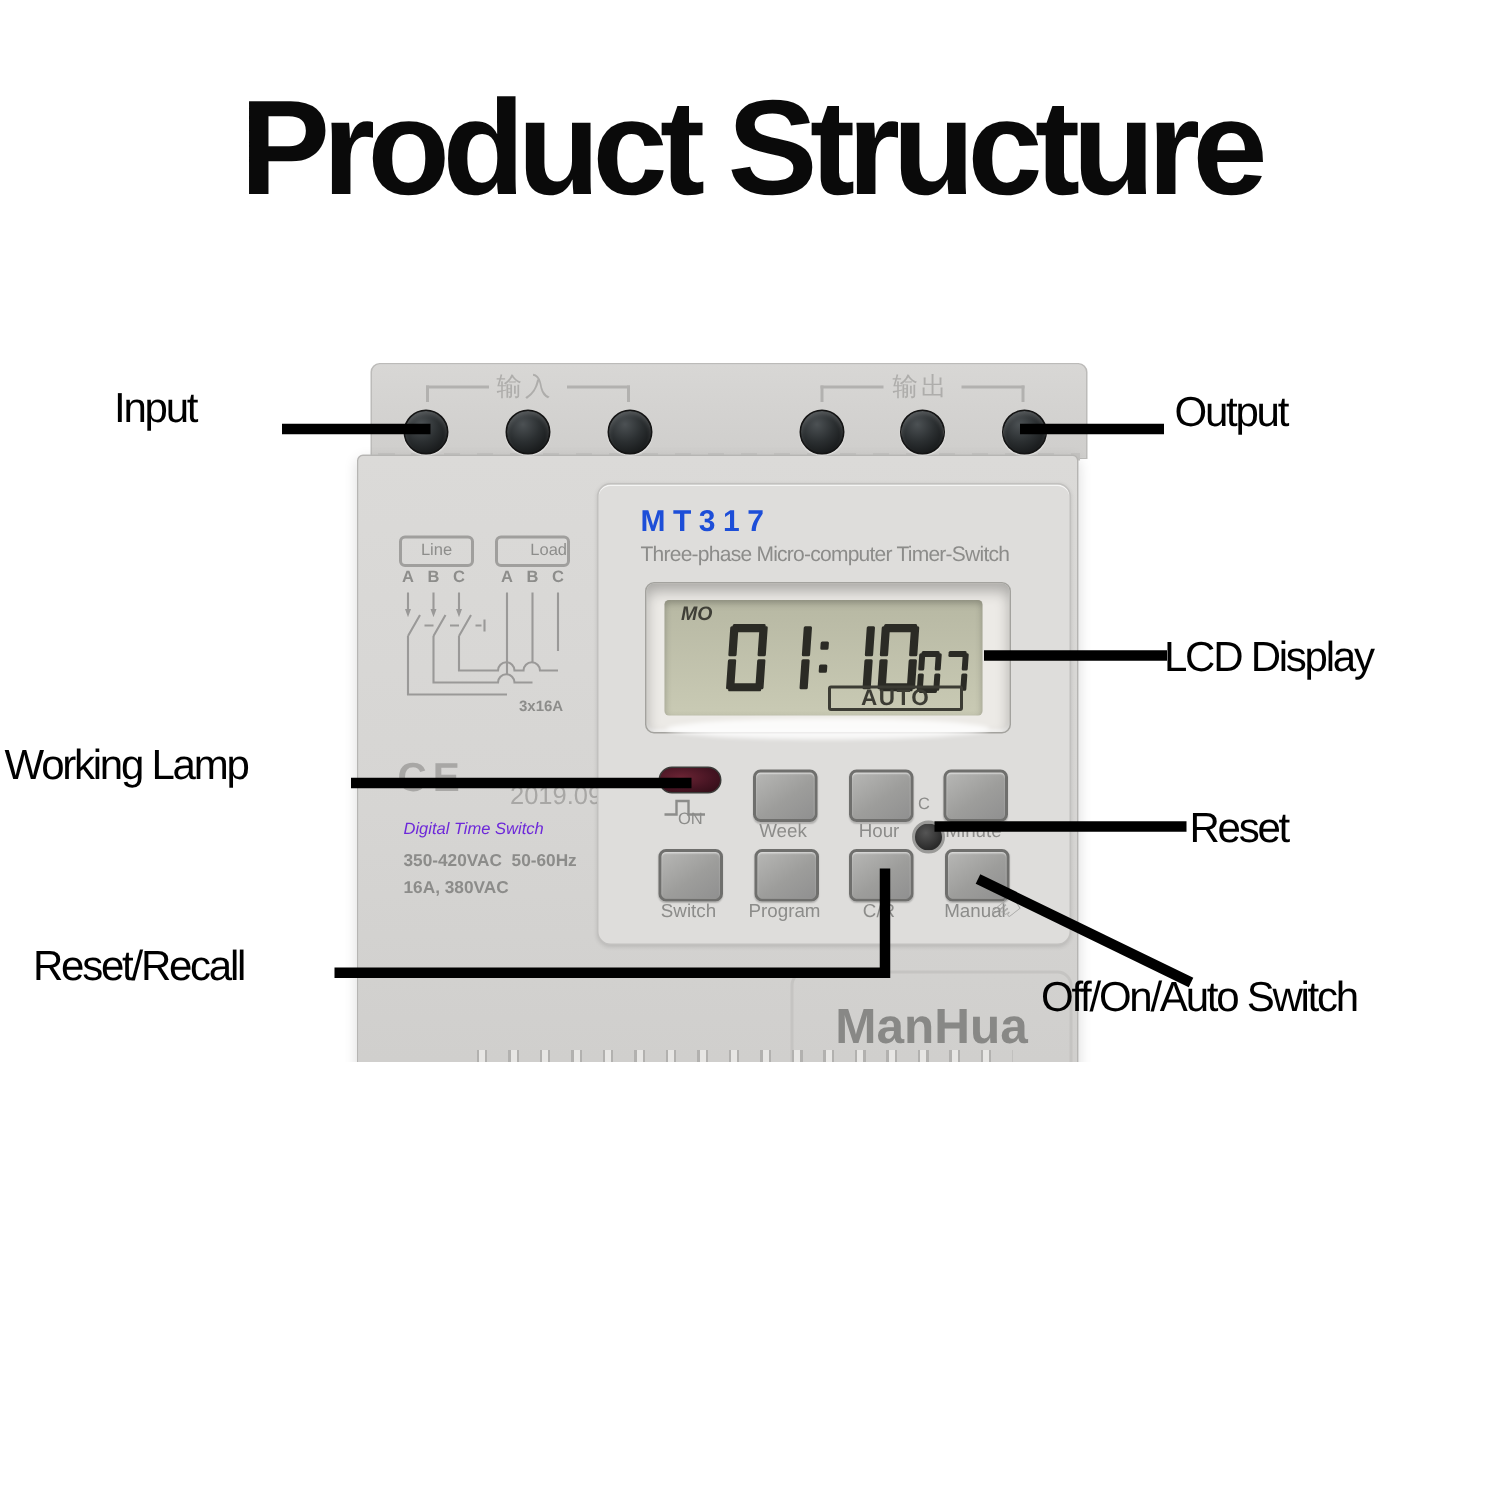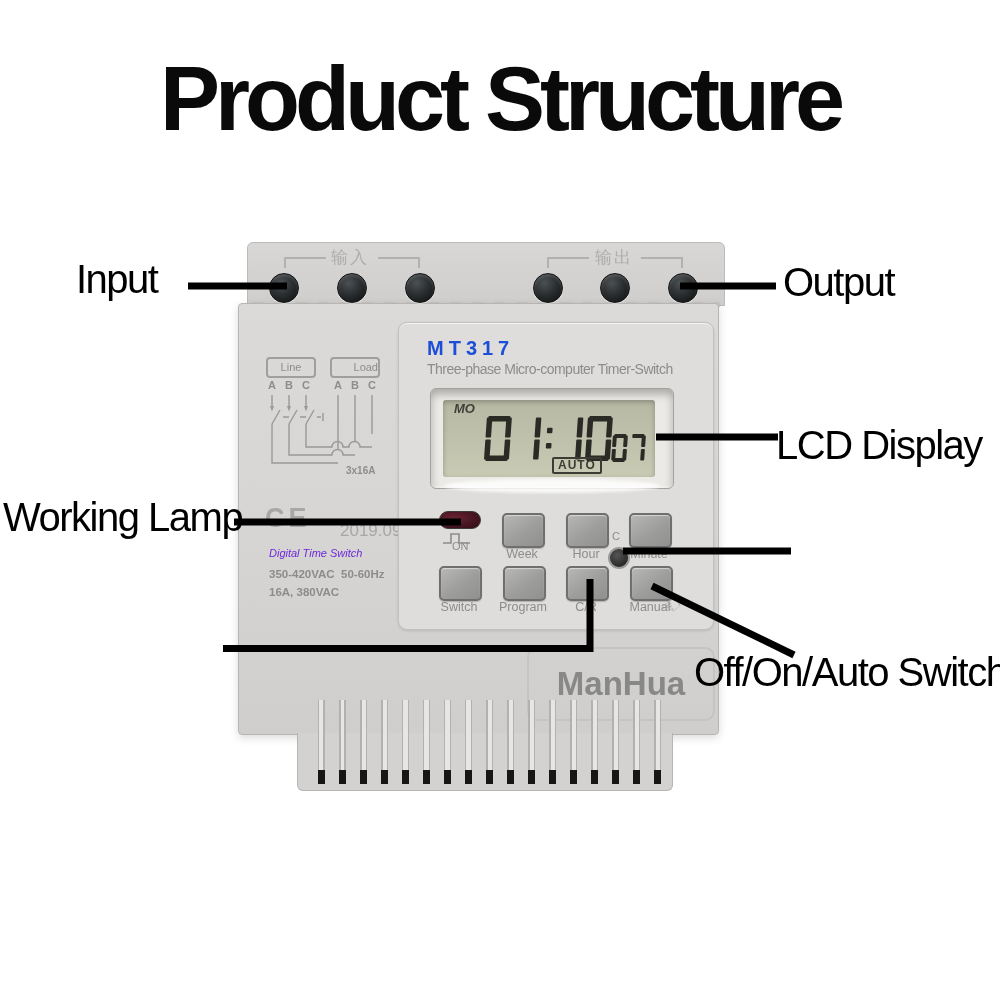--- a/index.html
+++ b/index.html
@@ -1,16 +1,16 @@
 <!DOCTYPE html>
 <html><head>
 <meta charset="utf-8">
 <style>
   html,body{margin:0;padding:0;background:#fff;}
-  .canvas{position:relative;width:1000px;height:1000px;background:#fff;overflow:hidden;
+  .canvas{position:relative;width:1000px;height:708px;background:#fff;overflow:hidden;
           font-family:"Liberation Sans",sans-serif;}
 
   .title{position:absolute;left:0;top:48px;width:1000px;text-align:center;
          font-size:90px;font-weight:bold;letter-spacing:-5px;color:#0a0a0a;white-space:nowrap;}
 
   
   .strip{position:absolute;left:247px;top:242px;width:476px;height:62px;
          background:linear-gradient(180deg,#d8d7d5,#cfcecc);border:1px solid #bcbbb9;
          border-radius:6px 6px 0 0;}
   .strip::after{content:"";position:absolute;left:4px;right:4px;bottom:-2px;height:5px;
@@ -44,22 +44,22 @@
          border:1px solid #c2c1bf;border-radius:9px;
          box-shadow:inset 0 1px 0 rgba(255,255,255,.7),0 1px 3px rgba(0,0,0,.12);}
   .model{position:absolute;font-size:20px;font-weight:bold;letter-spacing:5px;color:#1d4ed8;}
   .subtitle{position:absolute;font-size:14px;letter-spacing:-0.5px;color:#8c8c8a;white-space:nowrap;}
   .bezel{position:absolute;left:430px;top:388px;width:242px;height:99px;background:#eceae6;
          border:1px solid #a3a29e;border-radius:6px;
          box-shadow:inset 0 5px 9px rgba(0,0,0,.28),inset 0 -2px 2px rgba(255,255,255,.6);}
   .lcd{position:absolute;left:443px;top:400px;width:212px;height:77px;border-radius:3px;
          background:linear-gradient(180deg,#b7b8a3,#c9cab4);box-shadow:inset 0 2px 5px rgba(0,0,0,.25);}
   .lcdday{position:absolute;font-size:13px;font-weight:bold;font-style:italic;color:#3f3f37;}
-  .lcdauto{position:absolute;font-size:12px;font-weight:bold;letter-spacing:1px;color:#3c3c34;
-         border:2px solid #3c3c34;border-radius:2px;padding:0 4px;line-height:13px;}
+  .lcdauto{position:absolute;font-size:15px;font-weight:bold;letter-spacing:1px;color:#3c3c34;
+         border:2px solid #3c3c34;border-radius:2px;padding:0 20px;line-height:13px;}
   .reflect{position:absolute;left:444px;top:479px;width:216px;height:14px;border-radius:50%;
          background:rgba(255,255,255,.8);filter:blur(1.5px);}
 
   
   .btn{position:absolute;width:39px;height:31px;border-radius:5px;
          background:linear-gradient(145deg,#b7b7b5 0%,#9d9d9b 55%,#909090 100%);
          border:2px solid #6f6f6d;box-shadow:inset 0 1px 1px rgba(255,255,255,.5),0 1px 1px rgba(0,0,0,.2);}
   .blabel{position:absolute;width:64px;text-align:center;font-size:12.5px;color:#8c8c8a;}
   .lamp{position:absolute;left:439px;top:511px;width:40px;height:16px;border-radius:9px;
          background:radial-gradient(ellipse at 35% 38%,#6b2434 0%,#471523 55%,#2e0c15 100%);
@@ -76,21 +76,21 @@
          border-radius:10px;display:flex;align-items:center;justify-content:center;}
   .brand{font-size:33px;font-weight:bold;color:#888886;}
 
   
   .vents{position:absolute;left:318px;top:700px;width:357px;height:72px;
          background:repeating-linear-gradient(90deg,#b2b1af 0 1.5px,#e7e6e4 1.5px 5.5px,#b2b1af 5.5px 7px,rgba(0,0,0,0) 7px 21px);}
   .venttips{position:absolute;left:318px;top:770px;width:357px;height:14px;
          background:repeating-linear-gradient(90deg,#161616 0 7px,rgba(0,0,0,0) 7px 21px);}
 
   .lines{position:absolute;left:0;top:0;width:1000px;height:1000px;pointer-events:none;}
-  .callout{position:absolute;font-size:40px;letter-spacing:-1.5px;color:#000;white-space:nowrap;line-height:1.1;}
+  .callout{position:absolute;font-size:28px;letter-spacing:-1.5px;color:#000;white-space:nowrap;line-height:1.1;}
 
   .wiringsvg{position:absolute;left:262px;top:393px;}
   .sevenseg{position:absolute;}
   .pulse{position:absolute;left:442px;top:532px;}
 </style>
 </head>
 <body>
 
 <div class="canvas">
 
@@ -231,15 +231,17 @@
       <path d="M623,551 H791"></path>
       <path d="M590,579 V648.5 M593.5,648.5 H223"></path>
       <path d="M652,586 L794,655"></path>
     </g>
   </svg>
 
   <div class="callout" style="left:76px;top:257px;">Input</div>
   <div class="callout" style="left:783px;top:260px;">Output</div>
   <div class="callout" style="left:776px;top:410px;margin-top:13px;">LCD Display</div>
   <div class="callout" style="left:3px;top:495px;">Working Lamp</div>
+  <div class="callout" style="left:793px;top:537px;">Reset</div>
+  <div class="callout" style="left:22px;top:629px;">Reset/Recall</div>
   <div class="callout" style="left:694px;top:650px;">Off/On/Auto Switch</div>
 
 </div>
 
 </body></html>

